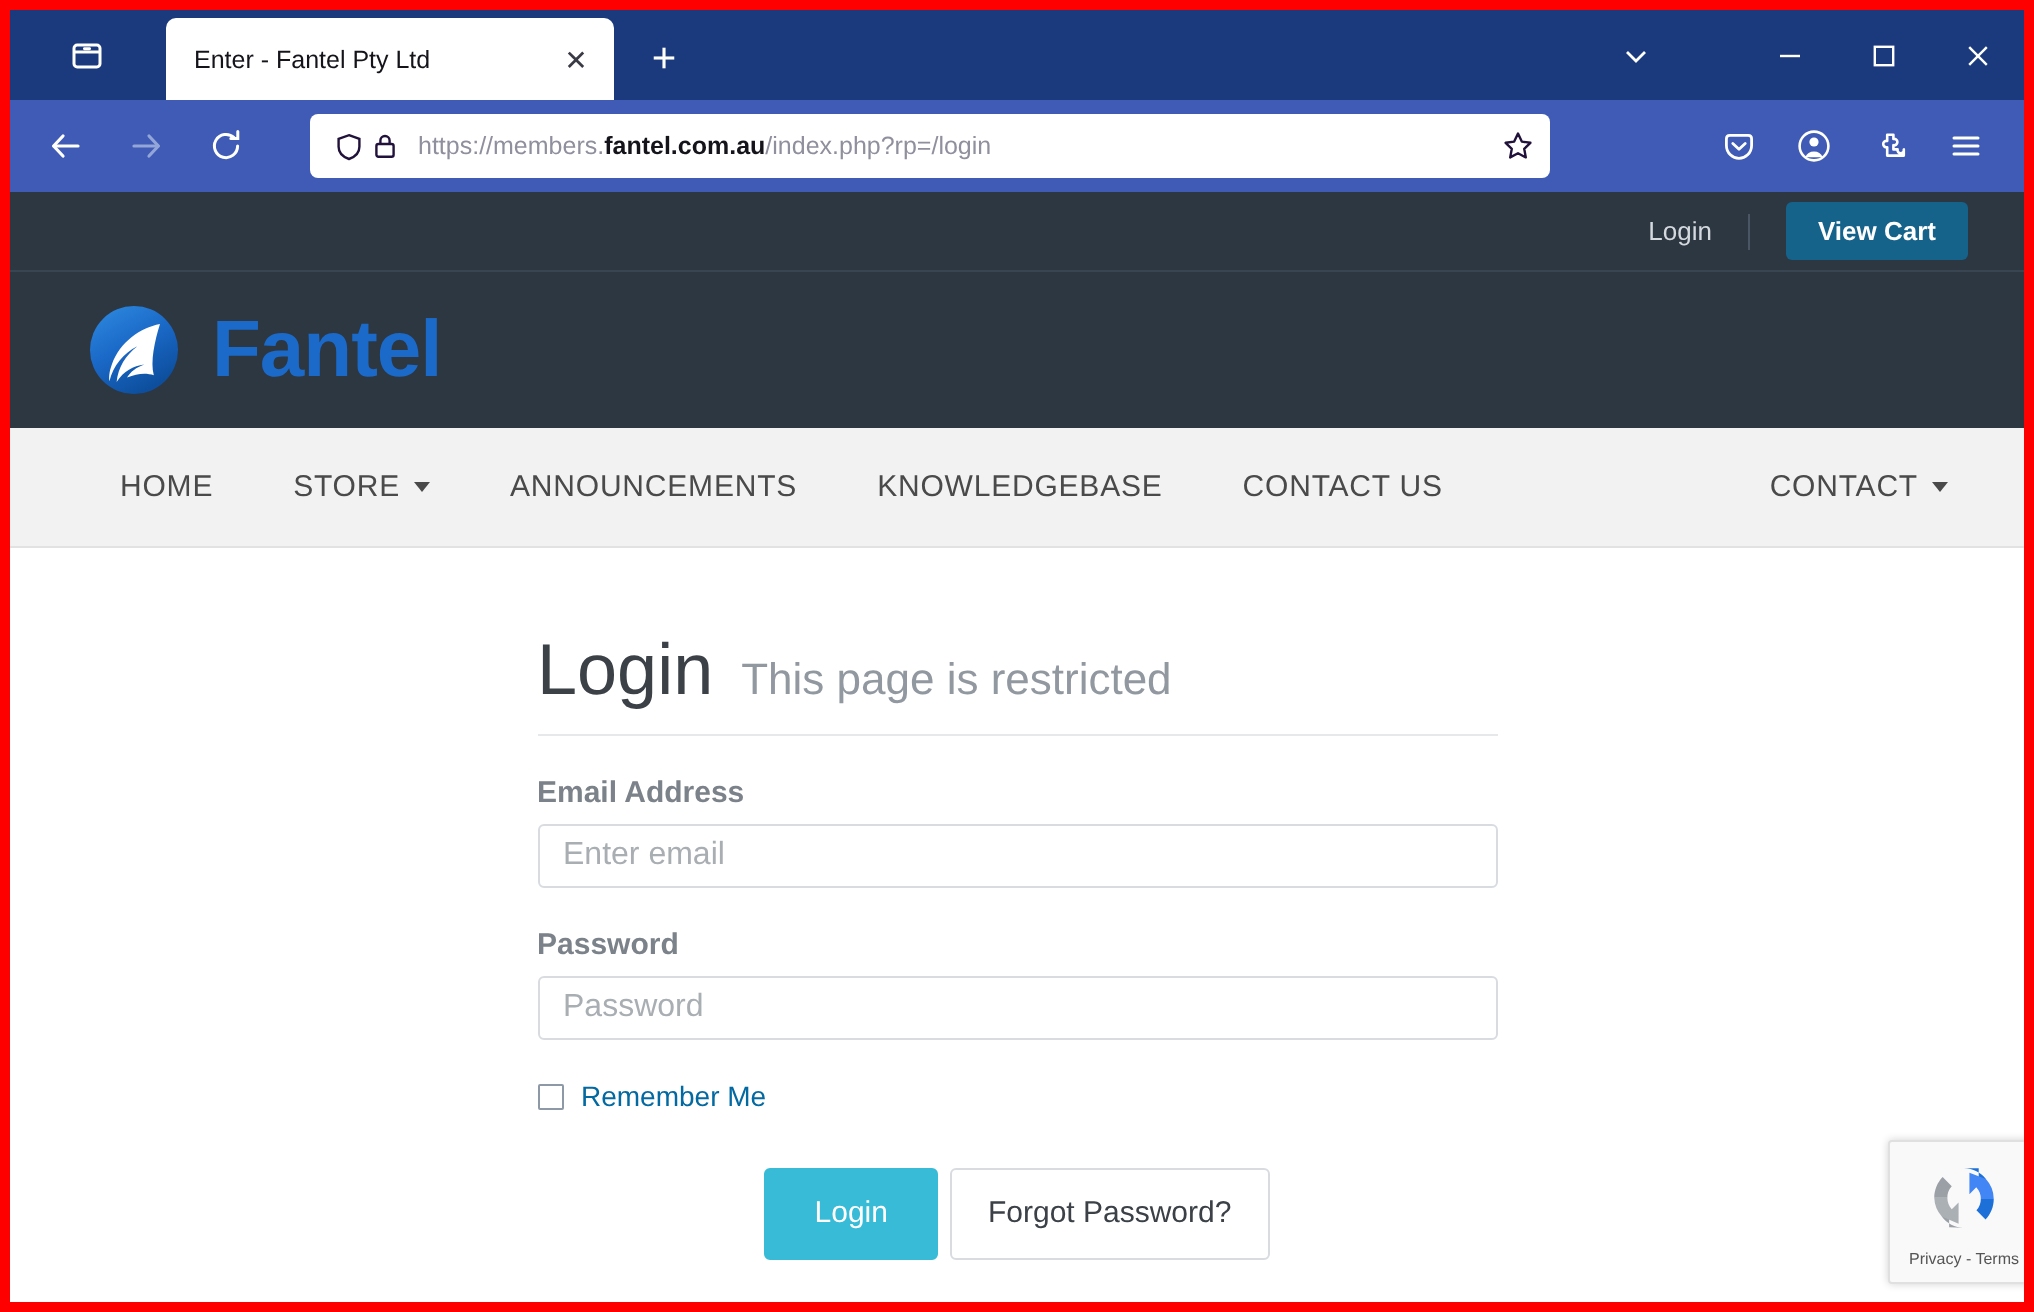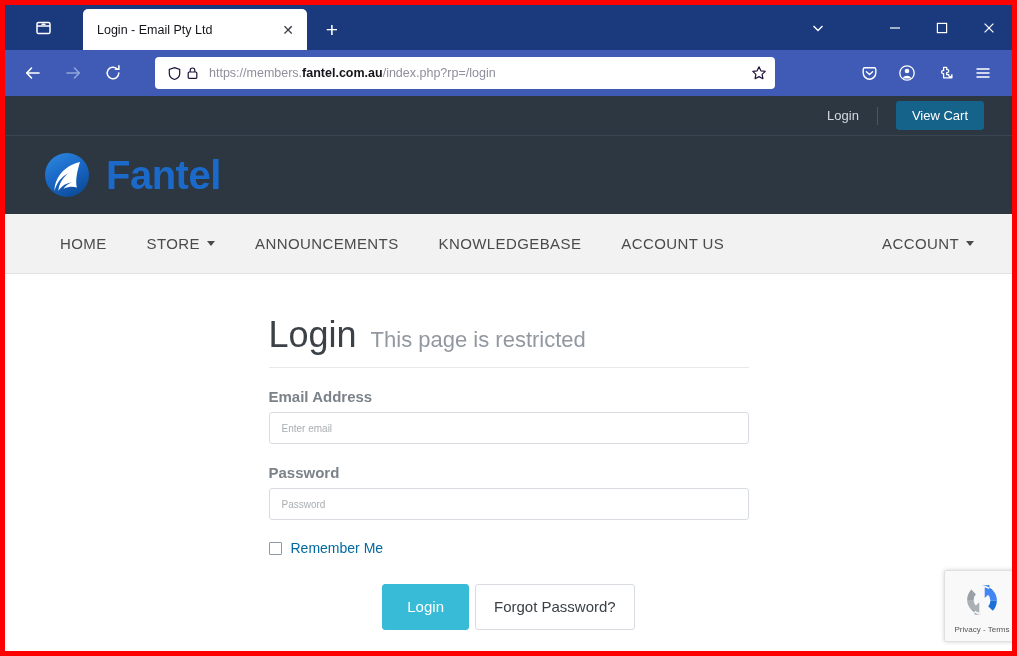--- a/index.html
+++ b/index.html
@@ -89,21 +89,21 @@
     height: 40px; background: #2c3742;
     display: flex; align-items: center; justify-content: flex-end;
     padding-right: 28px; border-bottom: 1px solid #3a4552;
   }
   .topbar-login {
     font-size: 13px; color: #d5d9de; padding-right: 18px;
     border-right: 1px solid #4a5663; line-height: 18px;
   }
   .btn-viewcart {
     margin-left: 18px; background: #15628a; color: #ffffff;
-    font-size: 13px; font-weight: 400; padding: 7px 16px;
+    font-size: 13px; font-weight: 700; padding: 7px 16px;
     border: none; border-radius: 3px; font-family: inherit;
   }
 
   
   .site-header {
     height: 78px; background: #2c3742;
     display: flex; align-items: center; padding-left: 38px;
   }
   .logo { display: flex; align-items: center; }
   .logo-mark { width: 48px; height: 48px; }
@@ -142,21 +142,21 @@
     font-size: 22px; font-weight: 400; color: #9198a0;
     margin-left: 14px; line-height: 1;
   }
   .hr { height: 1px; background: #e6e8ea; margin-bottom: 20px; }
   .field-label {
     font-size: 15px; font-weight: 700; color: #7b8289;
     margin-bottom: 7px;
   }
   .field-input {
     width: 100%; height: 32px; border: 1px solid #d8dce0;
-    border-radius: 3px; padding: 0 12px; font-size: 10px;
+    border-radius: 3px; padding: 0 12px; font-size: 16px;
     color: #55595e; font-family: inherit; background: #ffffff;
   }
   .field-input::placeholder { color: #a9aeb3; }
   .field-gap { height: 20px; }
   .remember-row { display: flex; align-items: center; margin-top: 20px; }
   .cb {
     width: 13px; height: 13px; border: 1.5px solid #8e99a8;
     background: #ffffff; margin-right: 9px; border-radius: 1px;
   }
   .remember-label { font-size: 14px; color: #0369a1; }
@@ -198,21 +198,21 @@
   <div class="tabstrip">
     <div class="tb-firstbtn">
       <svg width="17" height="17" viewBox="0 0 17 17" fill="none" stroke="currentColor" stroke-width="1.5">
         <rect x="2" y="3.5" width="13" height="11" rx="1.6"></rect>
         <line x1="2" y1="7" x2="15" y2="7"></line>
         <rect x="6.5" y="4.6" width="4" height="1.5" rx="0.7" fill="currentColor" stroke="none"></rect>
       </svg>
     </div>
 
     <div class="tab">
-      <span class="tab-title">Login - Email Pty Ltd</span>
+      <span class="tab-title">Enter - Fantel Pty Ltd</span>
       <span class="tab-close">✕</span>
     </div>
 
     <div class="newtab">+</div>
 
     <div class="wincontrols">
       <div class="winbtn">
         <svg width="14" height="14" viewBox="0 0 14 14" fill="none" stroke="currentColor" stroke-width="1.4">
           <polyline points="2.5,5 7,9.5 11.5,5"></polyline>
         </svg>
@@ -338,24 +338,24 @@
       <span>STORE</span>
       <i class="caret"></i>
     </span>
     <span class="nav-item">
       <span>ANNOUNCEMENTS</span>
     </span>
     <span class="nav-item">
       <span>KNOWLEDGEBASE</span>
     </span>
     <span class="nav-item">
-      <span>ACCOUNT US</span>
+      <span>CONTACT US</span>
     </span>
     <span class="nav-item right">
-      <span>ACCOUNT</span>
+      <span>CONTACT</span>
       <i class="caret"></i>
     </span>
   </div>
 
   <div class="content">
     <div class="form-wrap">
 
       <div class="page-heading">
         <span class="page-title">Login</span>
         <span class="page-sub">This page is restricted</span>

